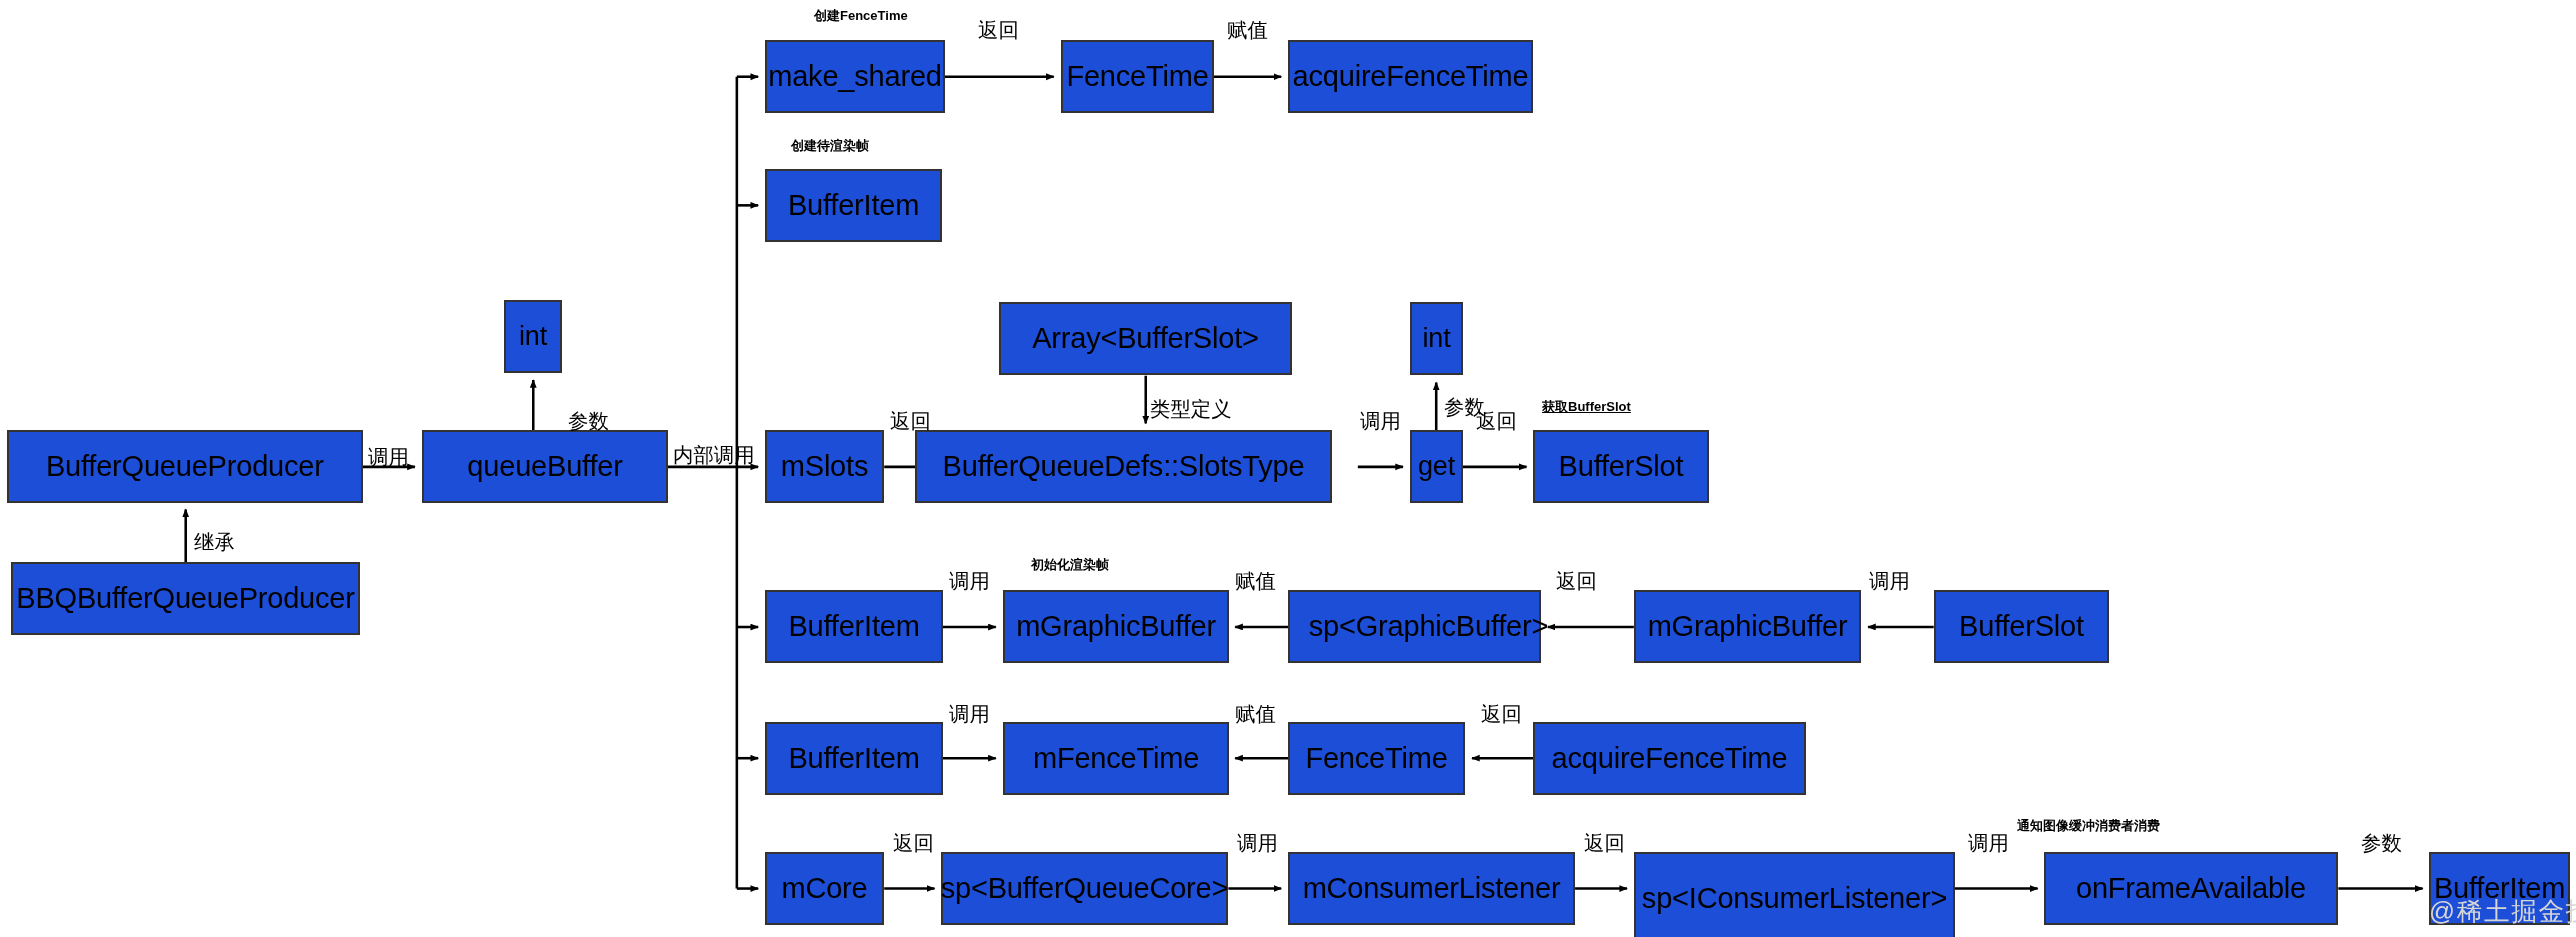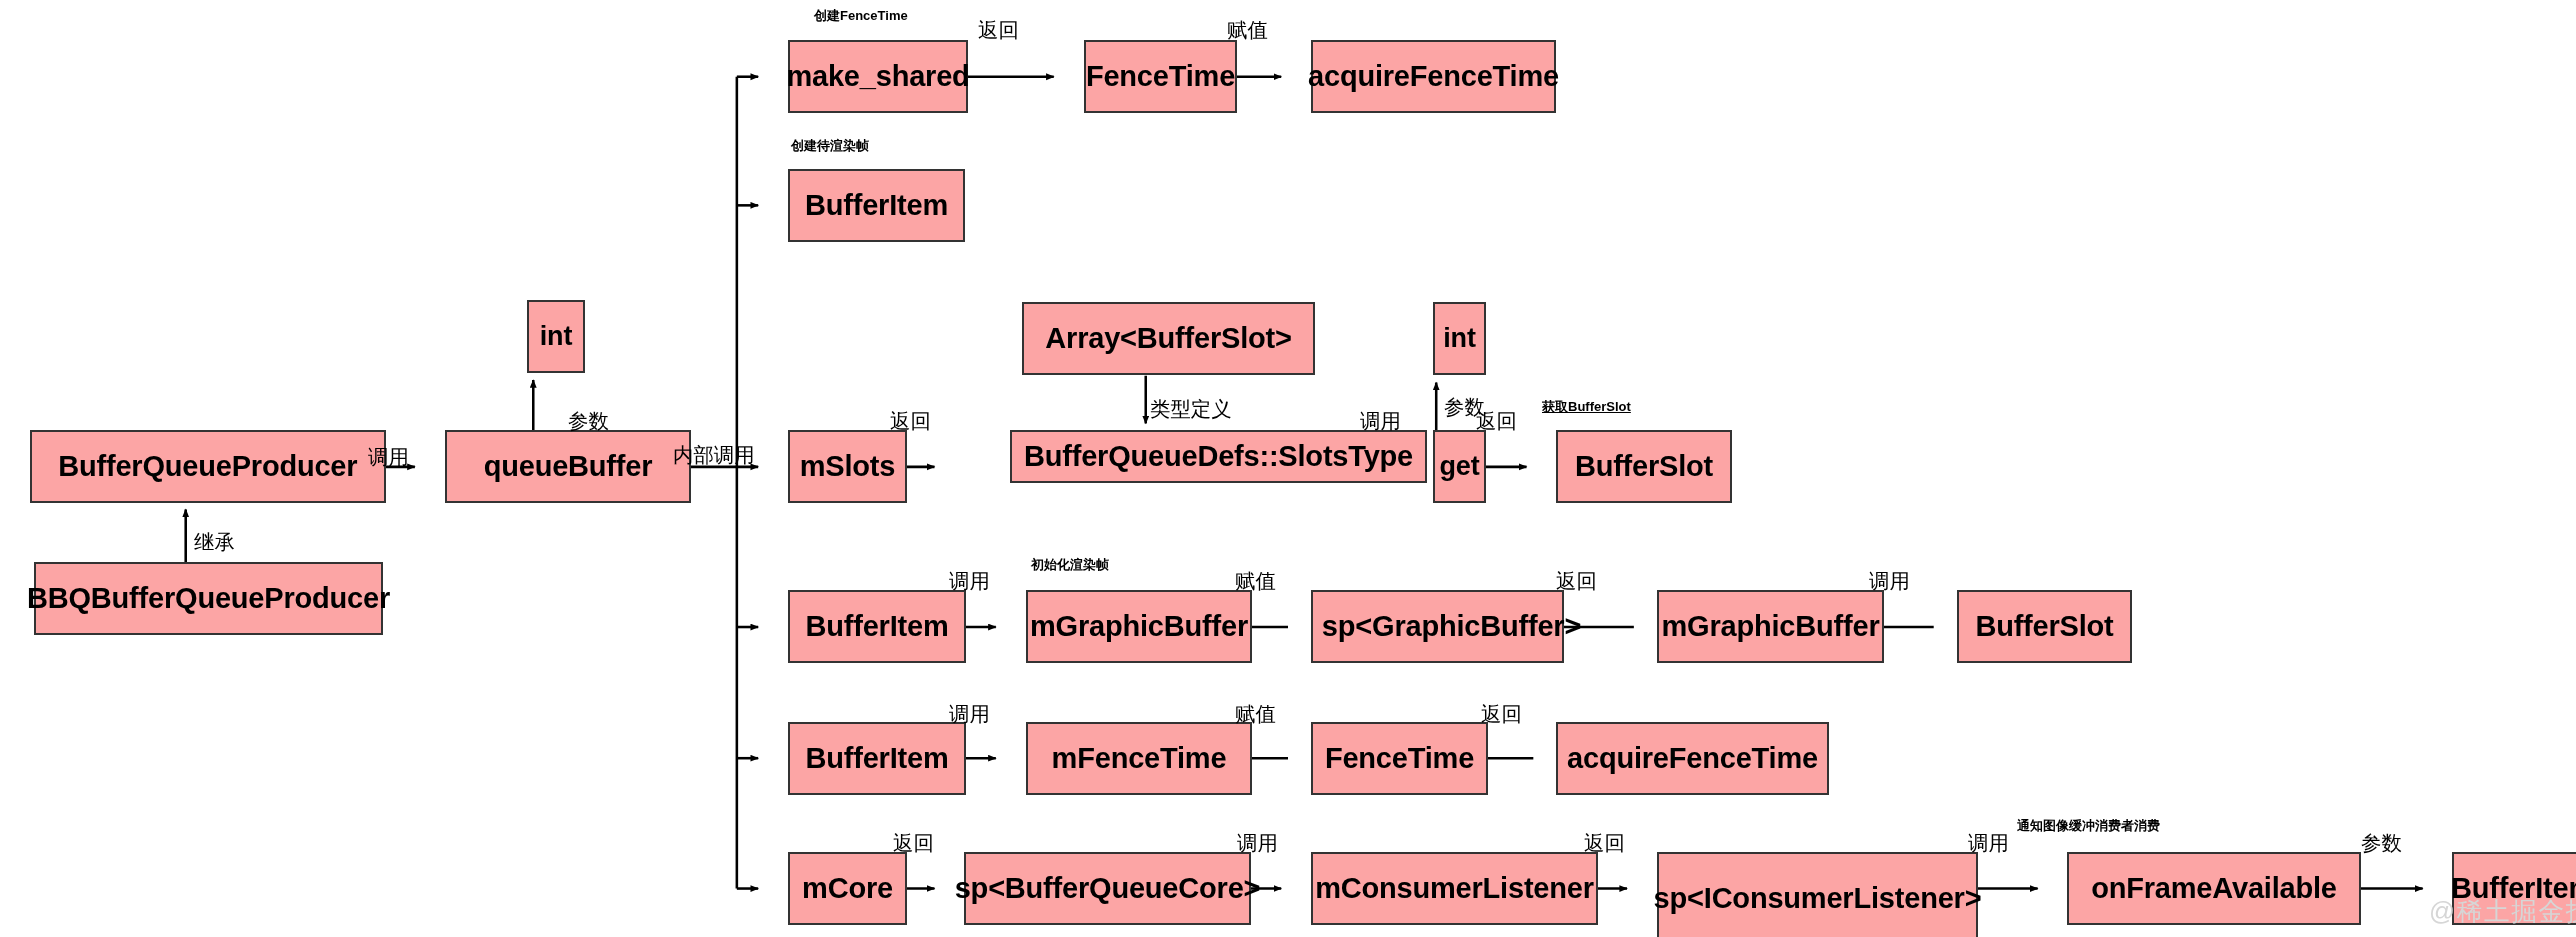--- a/index.html
+++ b/index.html
@@ -20,31 +20,30 @@
     left: 0;
     top: 0;
     width: 2576px;
     height: 938px;
     pointer-events: none;
   }
   .node {
     position: absolute;
     box-sizing: border-box;
     border: 2.6px solid #333333;
-    background: #fca5a5;
+    background: #1d4ed8;
     display: flex;
     align-items: center;
     justify-content: center;
     color: #000000;
-    font-weight: bold;
+    font-weight: normal;
     font-size: 29px;
     line-height: 1.1;
     letter-spacing: -0.2px;
     white-space: nowrap;
-    margin-left: 23px;
   }
   .node.narrow { font-size: 27px; }
   .edge-label {
     position: absolute;
     color: #000000;
     font-size: 20.4px;
     font-weight: normal;
     white-space: nowrap;
     line-height: 1;
   }
@@ -126,21 +125,21 @@
   <div class="node" style="left:11px;top:562px;width:349px;height:73px;">BBQBufferQueueProducer</div>
   <div class="node" style="left:422px;top:430px;width:246px;height:73px;">queueBuffer</div>
   <div class="node narrow" style="left:504px;top:300px;width:58px;height:73px;">int</div>
   <div class="node" style="left:765px;top:40px;width:180px;height:73px;">make_shared</div>
   <div class="node" style="left:1061px;top:40px;width:153px;height:73px;">FenceTime</div>
   <div class="node" style="left:1288px;top:40px;width:245px;height:73px;">acquireFenceTime</div>
   <div class="node" style="left:765px;top:169px;width:177px;height:73px;">BufferItem</div>
   <div class="node" style="left:999px;top:302px;width:293px;height:73px;">Array&lt;BufferSlot&gt;</div>
   <div class="node narrow" style="left:1410px;top:302px;width:53px;height:73px;">int</div>
   <div class="node" style="left:765px;top:430px;width:119px;height:73px;">mSlots</div>
-  <div class="node" style="left:987px;top:430px;width:417px;height:53px;">BufferQueueDefs::SlotsType</div>
+  <div class="node" style="left:915px;top:430px;width:417px;height:73px;">BufferQueueDefs::SlotsType</div>
   <div class="node narrow" style="left:1410px;top:430px;width:53px;height:73px;">get</div>
   <div class="node" style="left:1533px;top:430px;width:176px;height:73px;">BufferSlot</div>
   <div class="node" style="left:765px;top:590px;width:178px;height:73px;">BufferItem</div>
   <div class="node" style="left:1003px;top:590px;width:226px;height:73px;">mGraphicBuffer</div>
   <div class="node" style="left:1288px;top:590px;width:253px;height:73px;padding-left:28px;">sp&lt;GraphicBuffer&gt;</div>
   <div class="node" style="left:1634px;top:590px;width:227px;height:73px;">mGraphicBuffer</div>
   <div class="node" style="left:1934px;top:590px;width:175px;height:73px;">BufferSlot</div>
   <div class="node" style="left:765px;top:722px;width:178px;height:73px;">BufferItem</div>
   <div class="node" style="left:1003px;top:722px;width:226px;height:73px;">mFenceTime</div>
   <div class="node" style="left:1288px;top:722px;width:177px;height:73px;">FenceTime</div>

